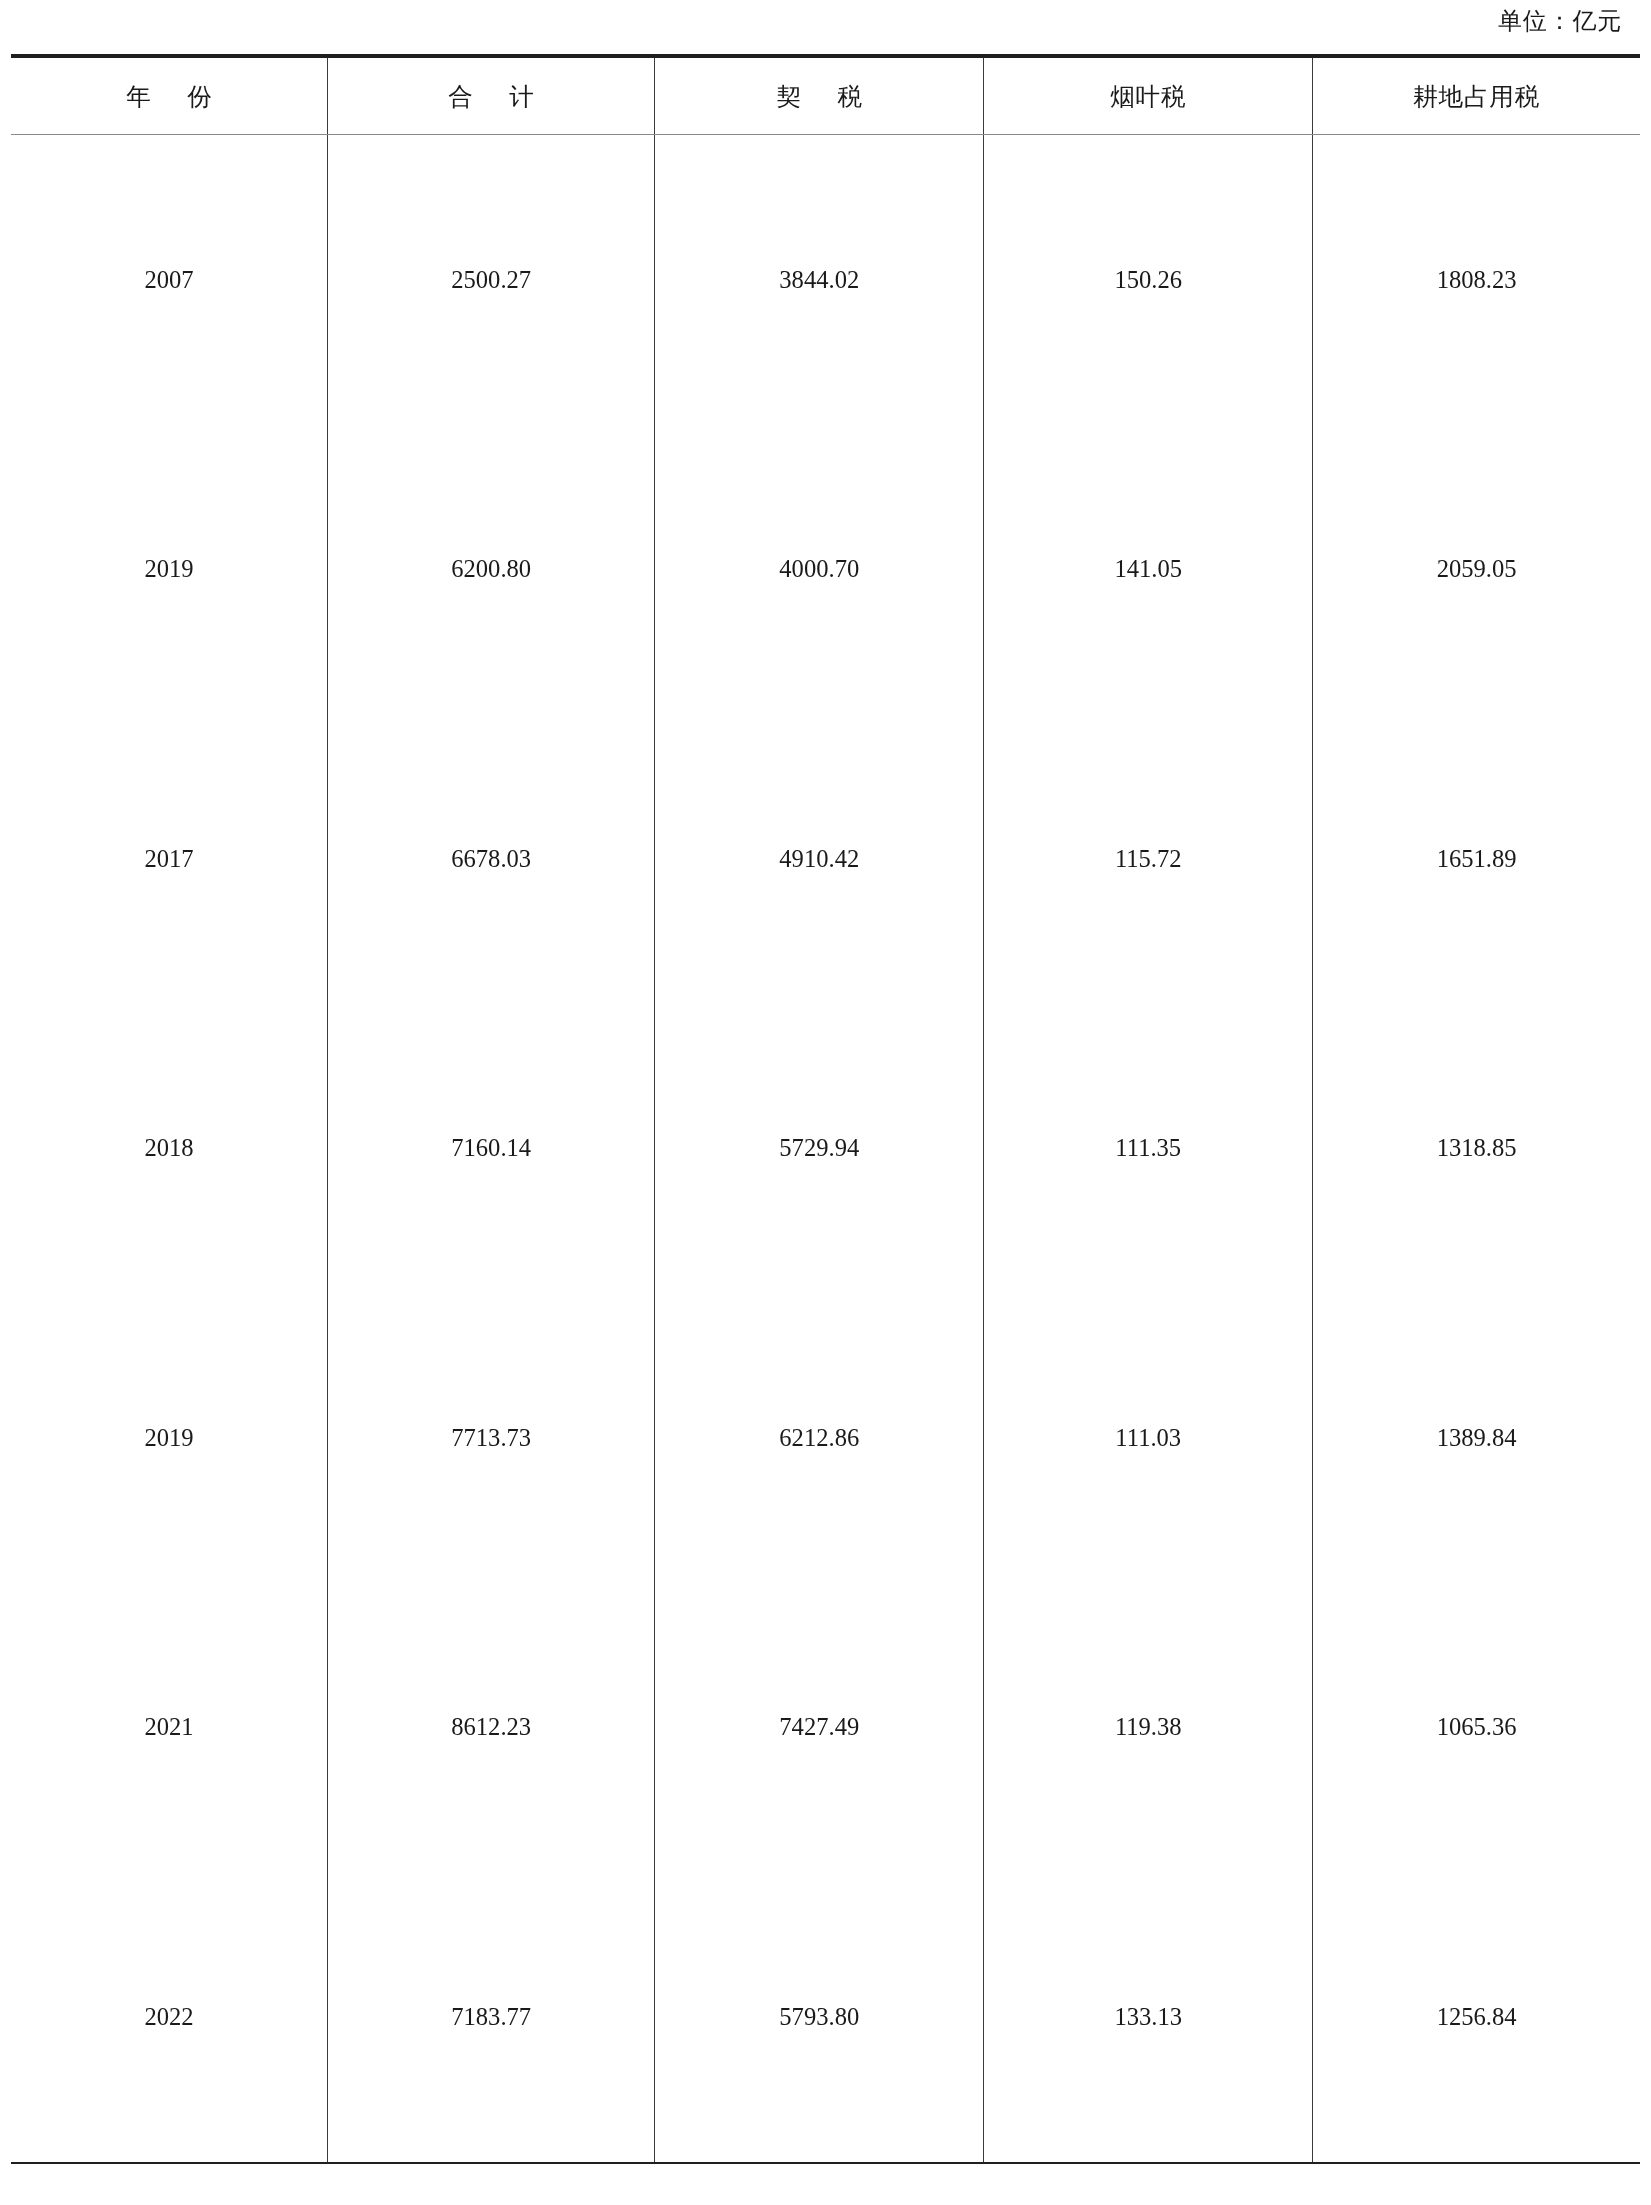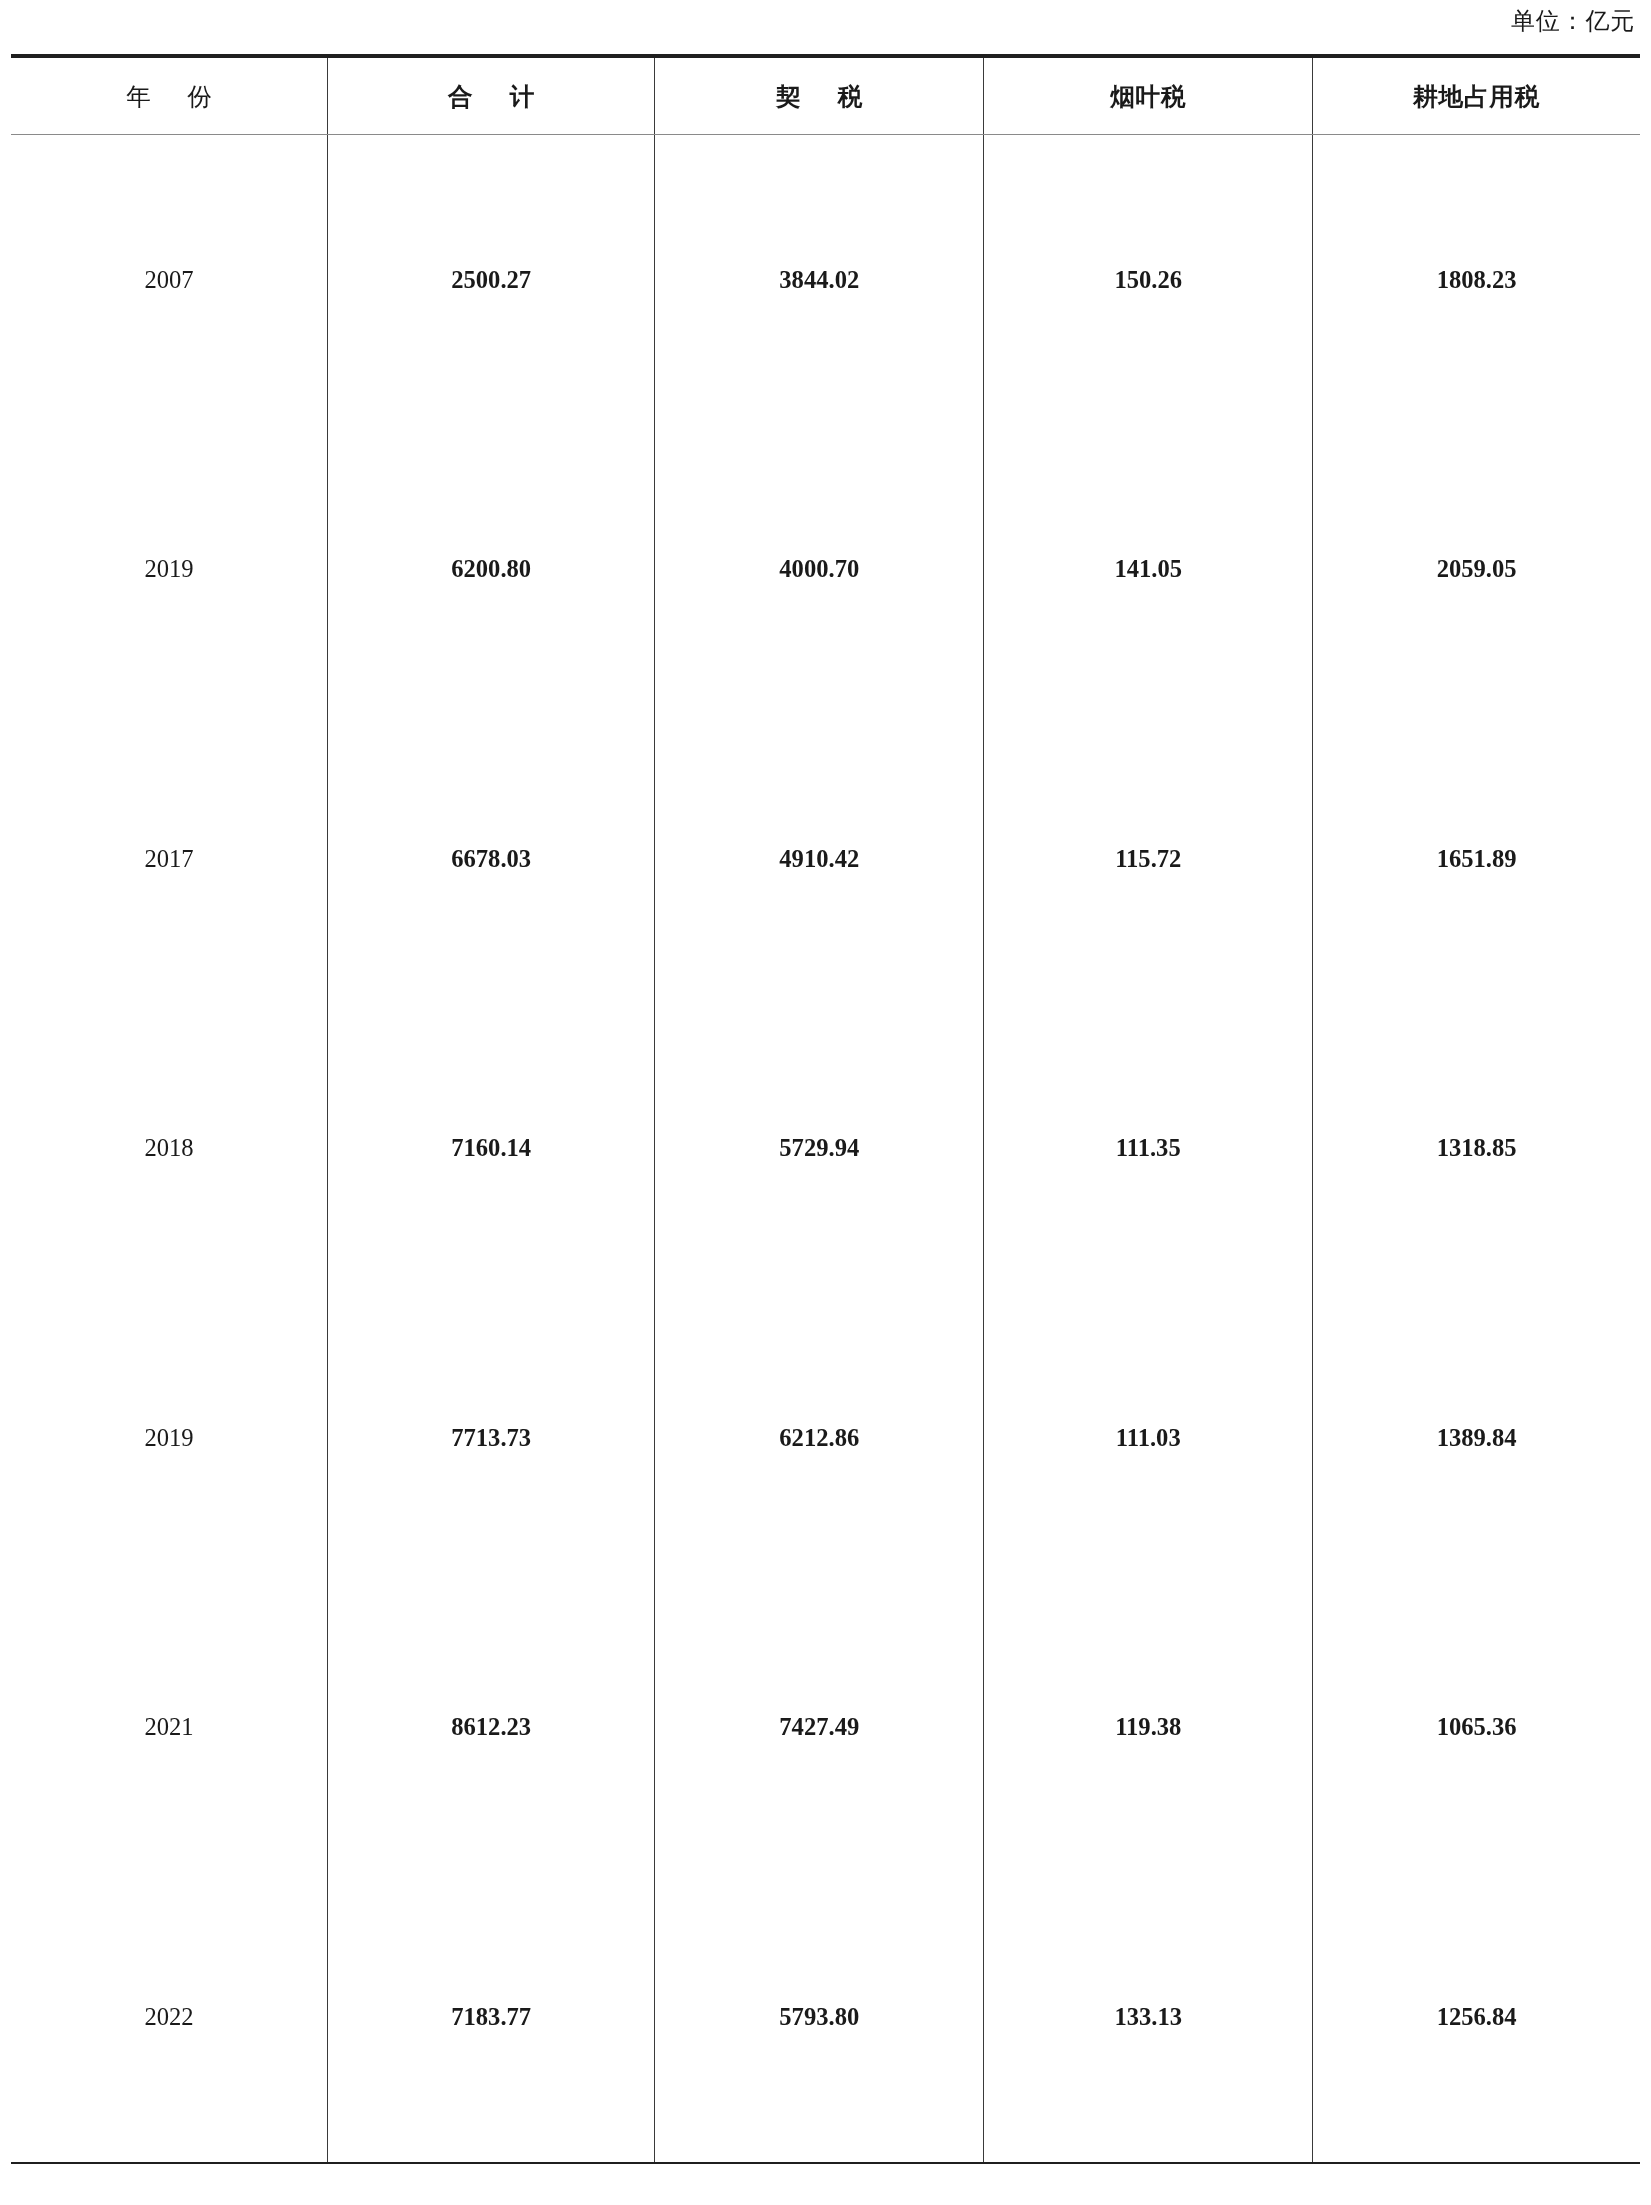--- a/index.html
+++ b/index.html
@@ -19,21 +19,21 @@
     position: relative;
     width: 1652px;
     height: 2205px;
     box-sizing: border-box;
   }
 
   
   .unit-caption {
     position: absolute;
     top: 4.8px;
-    right: 17px;
+    right: 30px;
     font-family: "DejaVu Sans", "Liberation Sans", sans-serif;
     font-size: 24px;
     line-height: 32px;
     letter-spacing: 0.8px;
     color: #1a1a1a;
     white-space: nowrap;
   }
 
   
   .table-wrap {
@@ -70,21 +70,20 @@
     border-bottom: 1.6px solid #8a8a8a;
   }
   thead th.spaced {
     letter-spacing: 14.3px;
     text-indent: 14.3px;
   }
 
   thead th + th,
   tbody td + td {
     border-left: 1.2px solid #3a3a3a;
-    font-weight: bold;
   }
 
   tbody td {
     font-family: "Liberation Serif", "DejaVu Serif", serif;
     font-size: 24.6px;
     text-align: center;
     vertical-align: middle;
     padding: 0;
     height: 193px;
     white-space: nowrap;

